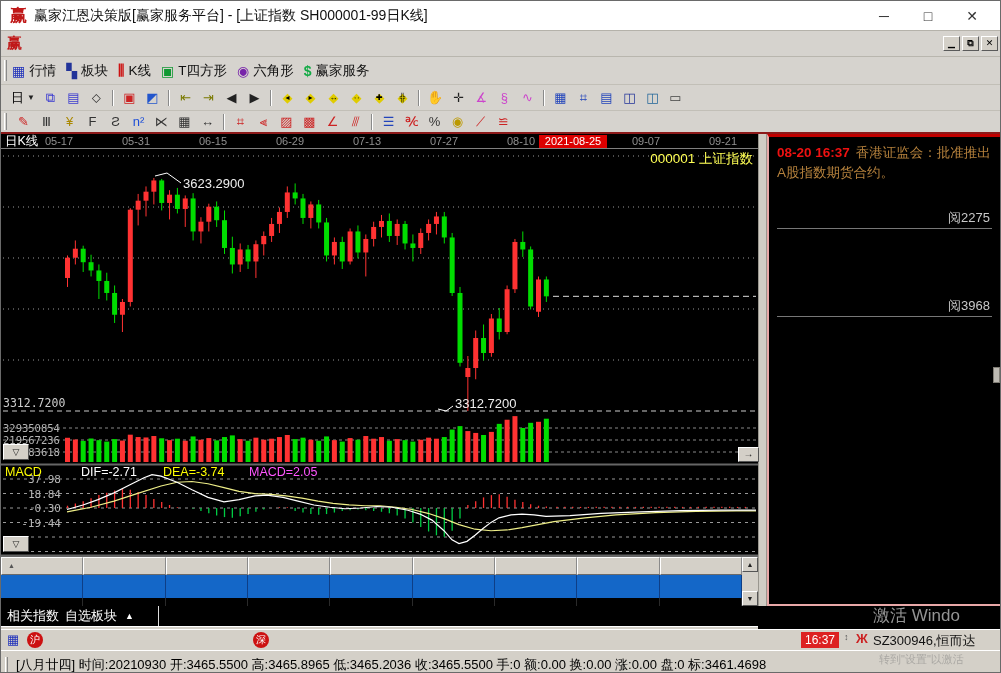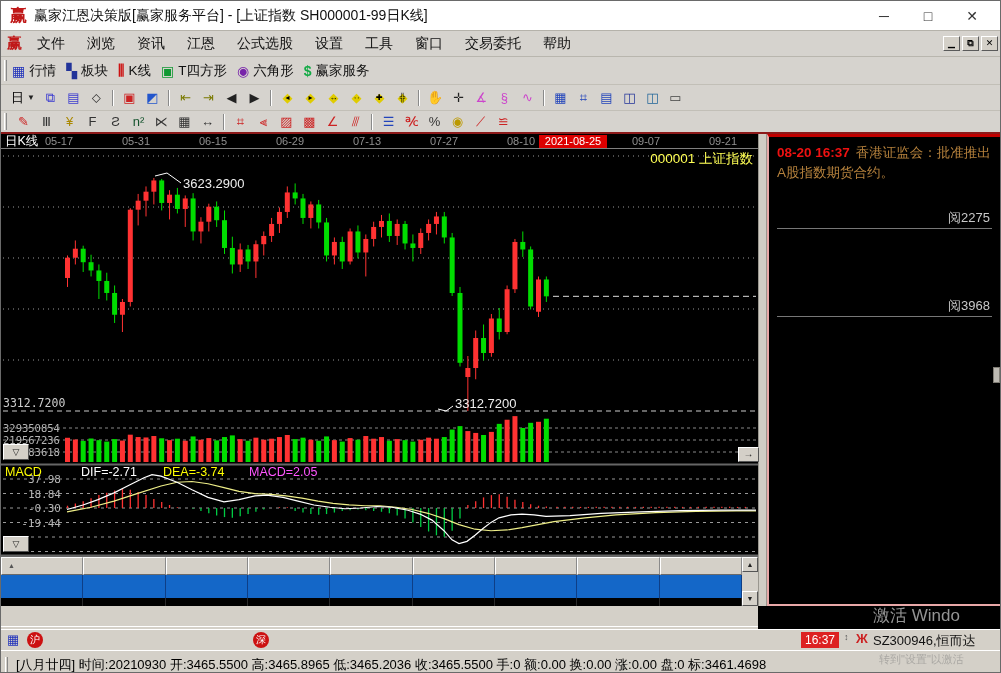--- a/index.html
+++ b/index.html
@@ -93,32 +93,20 @@
     <span id="title-text">赢家江恩决策版[赢家服务平台] - [上证指数  SH000001-99日K线]</span>
     <span id="title-controls">
       <span class="wctrl">─</span>
       <span class="wctrl">□</span>
       <span class="wctrl">✕</span>
     </span>
   </div>
 
   <div id="menubar" class="abs">
     <span class="logo">赢</span>
-    <span id="menu-items" style="display:flex;">
-        <span class="menu-item">文件</span>
-        <span class="menu-item">浏览</span>
-        <span class="menu-item">资讯</span>
-        <span class="menu-item">江恩</span>
-        <span class="menu-item">公式选股</span>
-        <span class="menu-item">设置</span>
-        <span class="menu-item">工具</span>
-        <span class="menu-item">窗口</span>
-        <span class="menu-item">交易委托</span>
-        <span class="menu-item">帮助</span>
-      </span>
     <span id="mdi-controls">
         <span class="mdibtn">▁</span>
         <span class="mdibtn">⧉</span>
         <span class="mdibtn">✕</span>
       </span>
   </div>
 
   <div id="toolbar1" class="abs tbar">
       <span class="grip"></span>
       <span class="tb-big">
@@ -188,21 +176,21 @@
   </div>
 
   <div id="toolbar3" class="abs tbar">
       <span class="grip"></span>
       <span id="tb3-icons" style="display:flex;align-items:center;">
         <span class="ibtn" style="color: rgb(204, 34, 34);">✎</span>
         <span class="ibtn" style="color: rgb(51, 51, 51);">Ⅲ</span>
         <span class="ibtn" style="color: rgb(170, 136, 0);">¥</span>
         <span class="ibtn" style="color: rgb(51, 51, 51);">F</span>
         <span class="ibtn" style="color: rgb(51, 51, 51);">Ƨ</span>
-        <span class="ibtn" style="color: #14532d;">n²</span>
+        <span class="ibtn" style="color: #1d4ed8;">n²</span>
         <span class="ibtn" style="color: rgb(51, 51, 51);">⋉</span>
         <span class="ibtn" style="color: rgb(51, 51, 51);">▦</span>
         <span class="ibtn" style="color: rgb(51, 51, 51);">↔</span>
         <span class="vsep"></span>
         <span class="ibtn" style="color: rgb(204, 34, 34);">⌗</span>
         <span class="ibtn" style="color: rgb(204, 34, 34);">⫷</span>
         <span class="ibtn" style="color: rgb(204, 34, 34);">▨</span>
         <span class="ibtn" style="color: rgb(204, 34, 34);">▩</span>
         <span class="ibtn" style="color: rgb(204, 34, 34);">∠</span>
         <span class="ibtn" style="color: rgb(204, 34, 34);">⫻</span>
@@ -597,20 +585,26 @@
         <span class="kcell"></span>
         <span class="kcell"></span>
         <span class="kcell"></span>
       </div>
     <div id="tbl-scroll">
       <div class="sbtn">▲</div>
       <div class="sbtn down">▼</div>
     </div>
   </div>
 
+  <div id="tabsrow" class="abs">
+    <span class="tab">相关指数</span>
+    <span class="tab">自选板块</span>
+    <span class="tri">▲</span>
+    <span class="enddiv"></span>
+  </div>
 
   <div id="br-strip" class="abs"></div>
   <div id="gapline" class="abs"></div>
   <div id="watermark1" class="abs">激活 Windo</div>
   <div id="watermark2" class="abs">转到"设置"以激活</div>
 
   <div id="tickerrow" class="abs">
     <span id="ticker-grid" class="abs">▦</span>
     <span class="badge abs" style="left:26px;">沪</span>
     <span class="badge abs" style="left:252px;">深</span>

